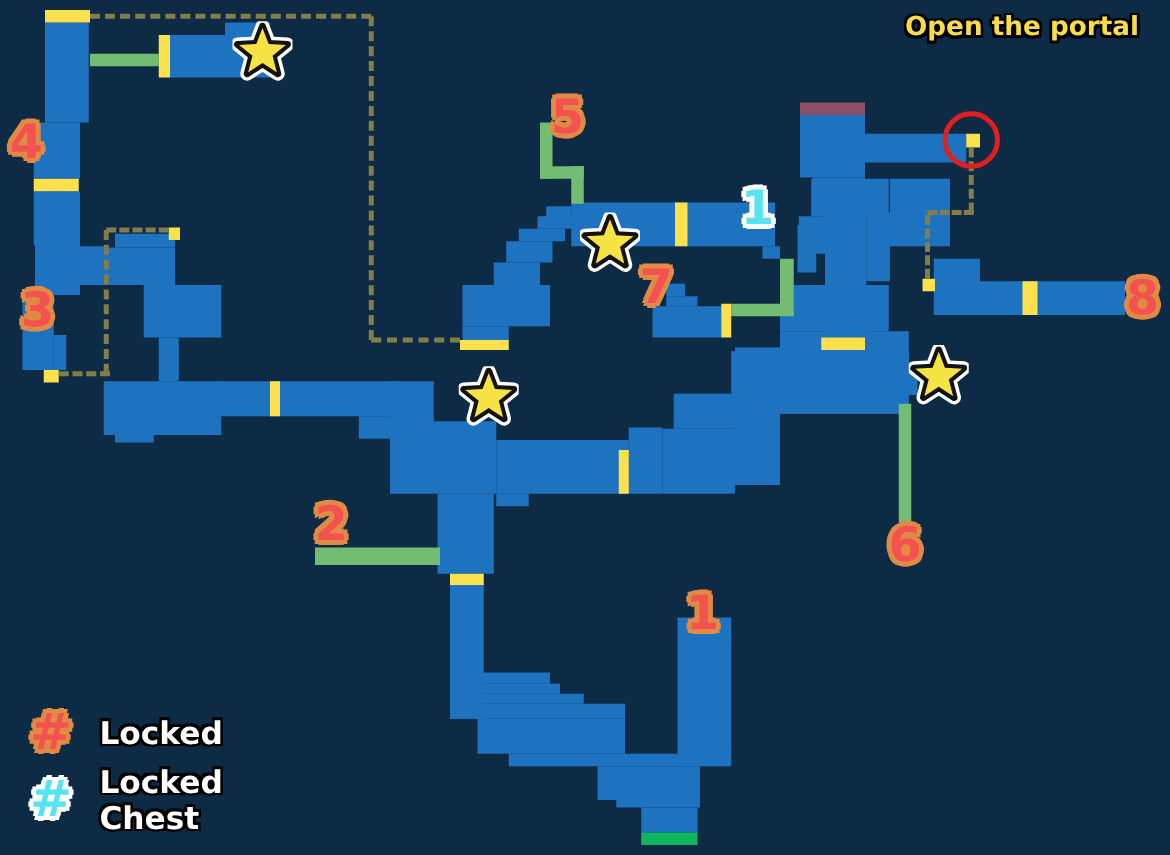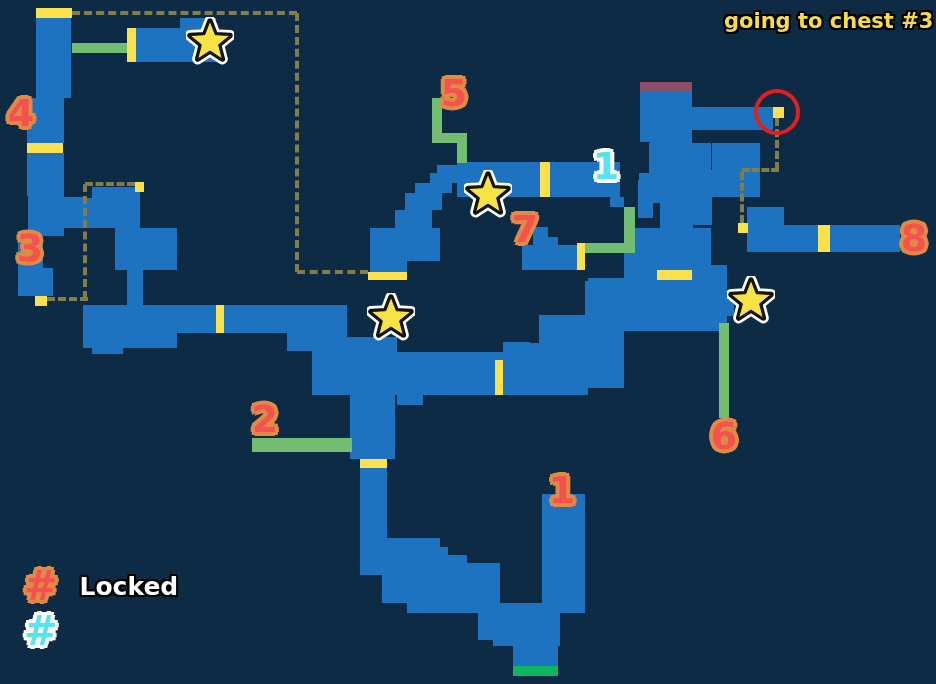--- a/index.html
+++ b/index.html
@@ -163,25 +163,26 @@
       <div class="marker red chest-num" style="left: 525px; top: 229px;">7</div>
       <div class="marker cyan chest-num" style="left: 606px; top: 166px;">1</div>
       <div class="marker red chest-num" style="left: 265px; top: 419px;">2</div>
       <div class="marker red chest-num" style="left: 724px; top: 436px;">6</div>
       <div class="marker red chest-num" style="left: 914px; top: 238px;">8</div>
       <div class="marker red chest-num" style="left: 562px; top: 490px;">1</div>
       <div class="portal-circle" style="left: 754px; top: 89px; width: 38px; height: 38px;"></div>
     </div>
 
   <div id="annotation">
-    <div>going to chest #3</div>
+    <div>Open the portal</div>
   </div>
 
   <div id="legend">
     <div class="legend-row" style="left:24px;top:566px;">
       <span class="legend-sym marker red" style="position:static;transform:none;">#</span>
       <span class="legend-label">Locked</span>
     </div>
     <div class="legend-row" style="left:24px;top:611px;">
       <span class="legend-sym marker cyan" style="position:static;transform:none;">#</span>
+      <span class="legend-label">Locked Chest</span>
     </div>
   </div>
 </div>
 
 </body></html>

